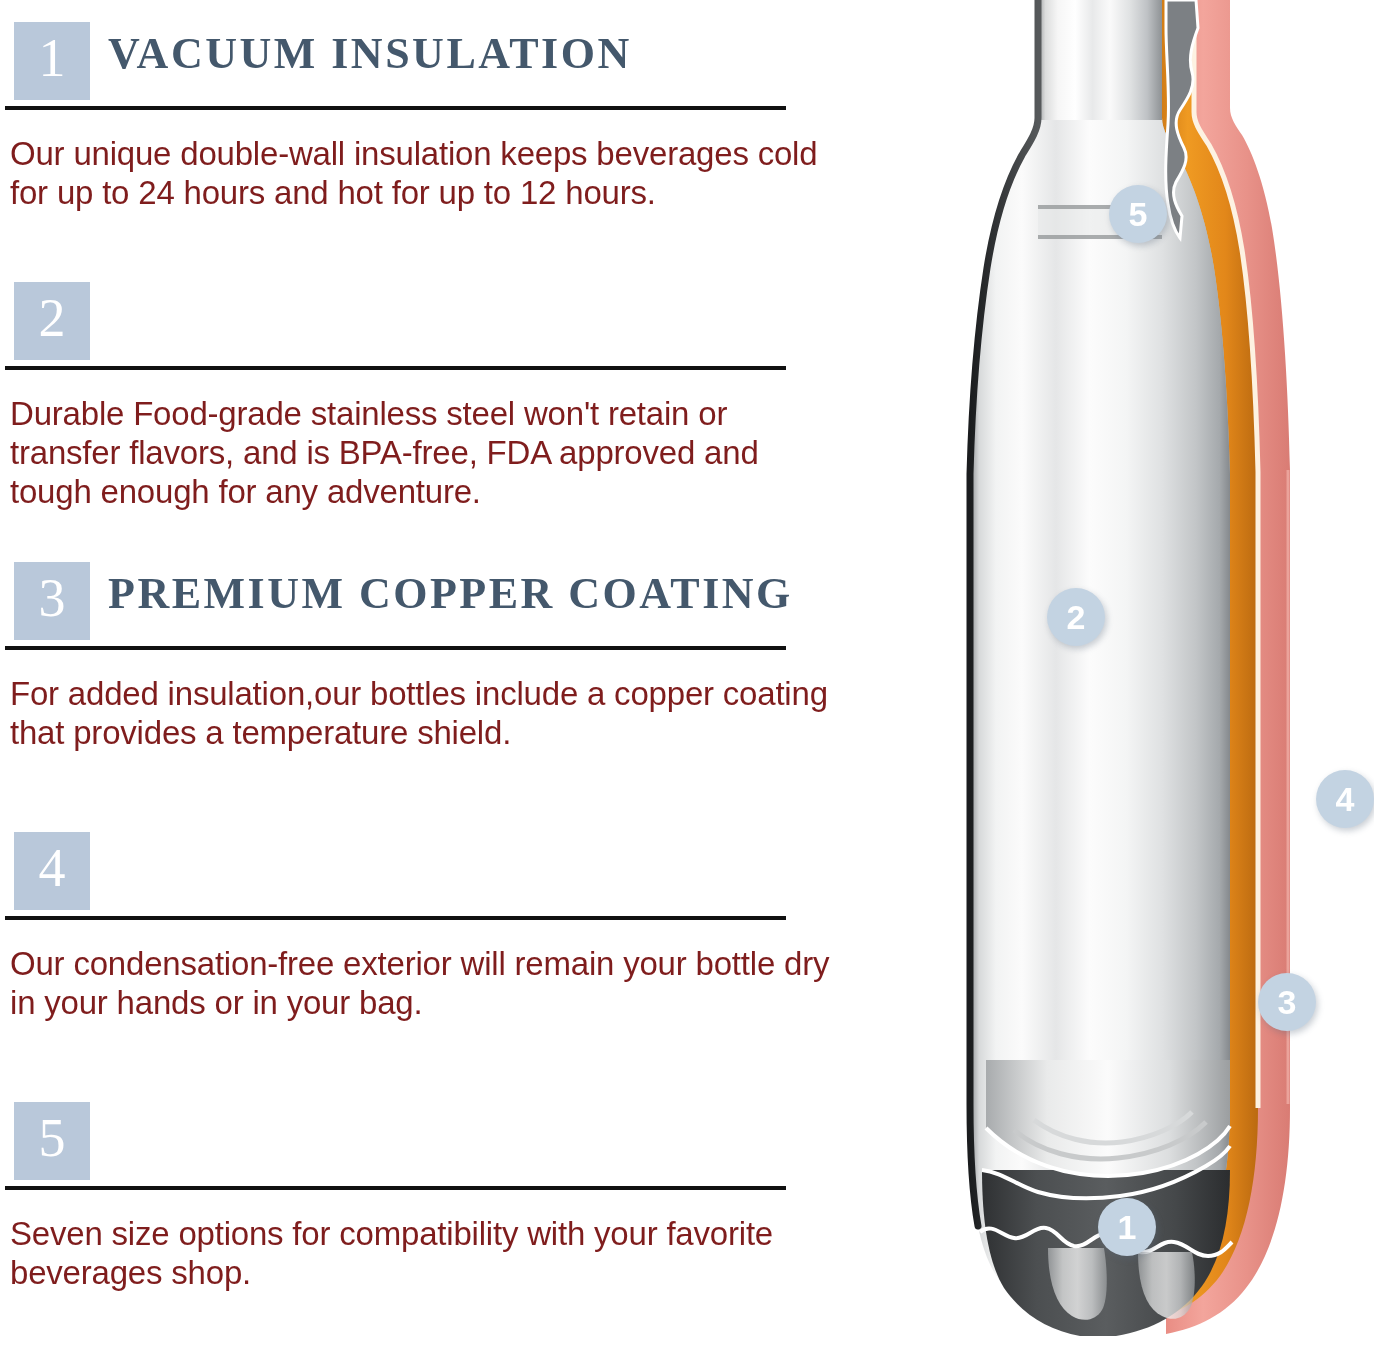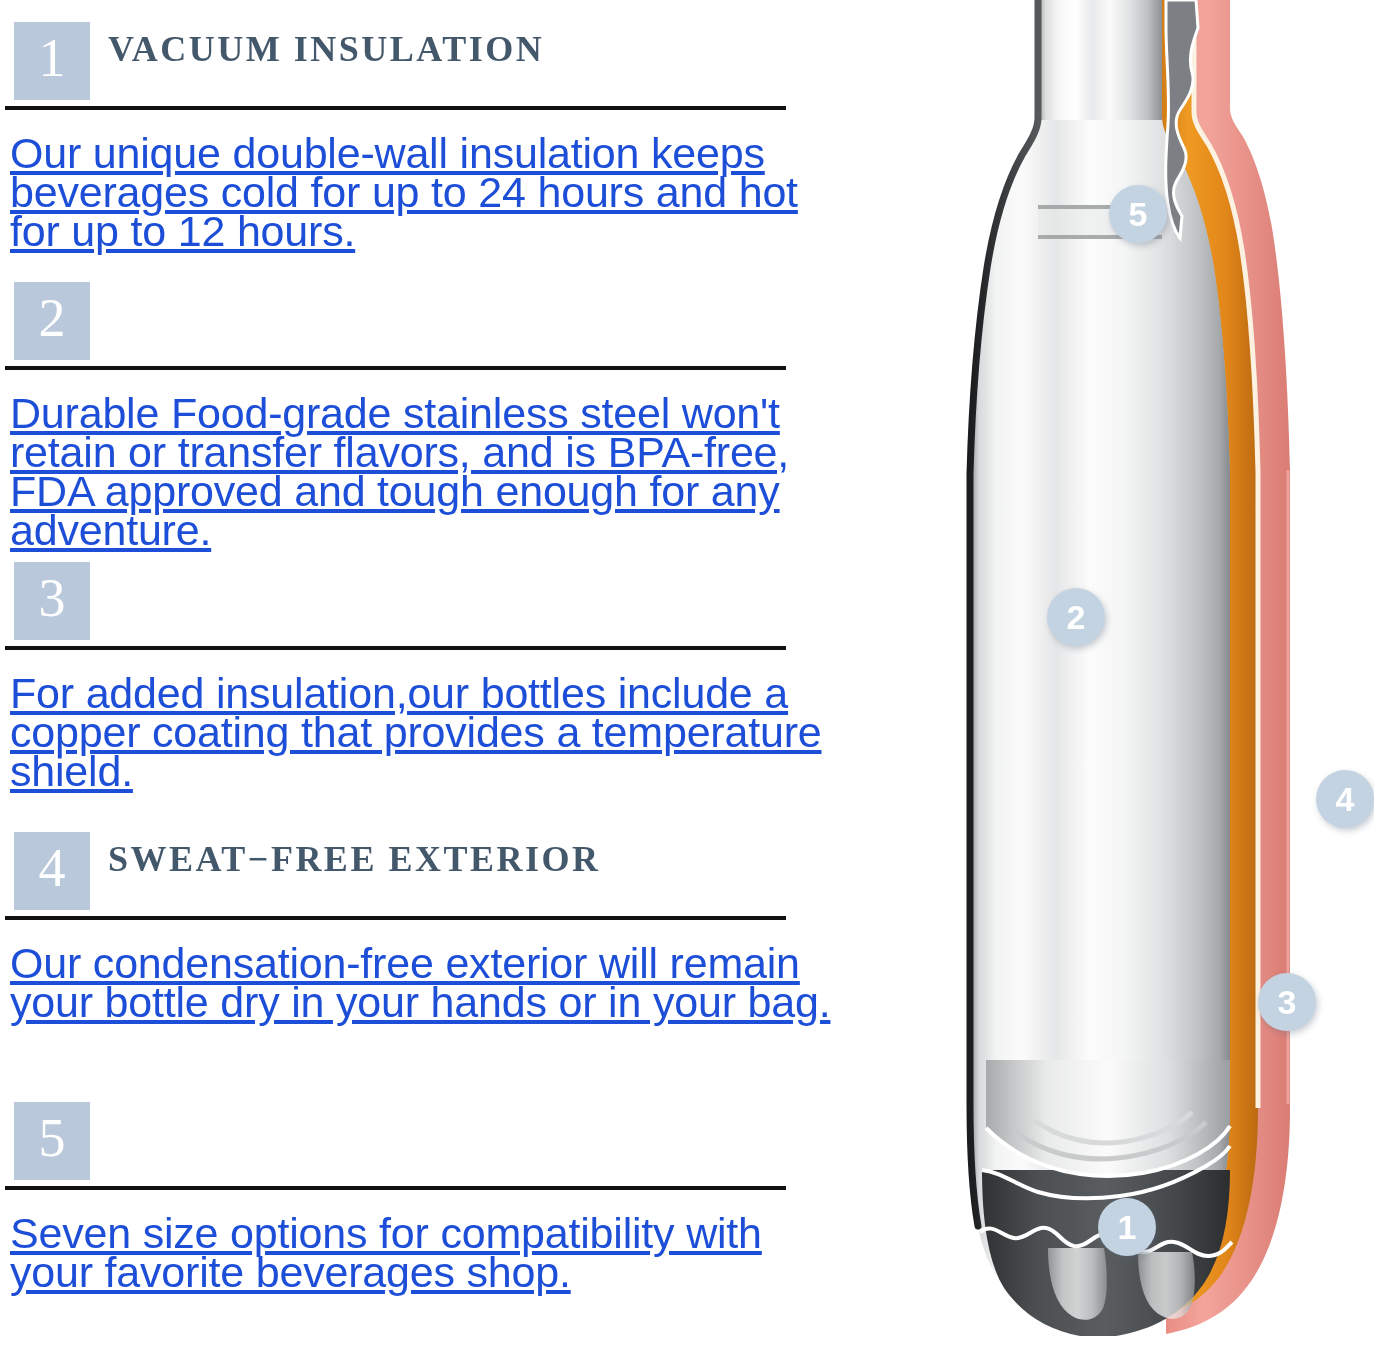--- a/index.html
+++ b/index.html
@@ -40,42 +40,41 @@
     font-size:54px;
     line-height:72px;
     text-align:center;
     font-weight:400;
   }
   .feat-title {
     position:absolute;
     left:108px; top:6px;
     font-family:"Liberation Serif", serif;
     font-weight:700;
-    font-size:36px;
+    font-size:44px;
     letter-spacing:2.5px;
     color:#44586c;
     white-space:nowrap;
   }
   .divider {
     position:absolute;
     left:5px;
     width:781px;
     height:4px;
     background:#111111;
   }
   .feat-body {
     position:absolute;
     left:10px;
     width:830px;
     font-family:"Liberation Sans", sans-serif;
-    font-size:43px;
+    font-size:33px;
     line-height:39px;
-    color:#1d4ed8;
+    color:#7f1d1d;
     letter-spacing:-0.2px;
-    text-decoration:underline;
   }
 
   
   #feature-1 { top:22px; }
   #feature-2 { top:282px; }
   #feature-3 { top:562px; }
   #feature-4 { top:832px; }
   #feature-5 { top:1102px; }
 
   .feature .divider { top:84px; }
@@ -129,29 +128,29 @@
       <div class="feat-head">
         <div class="num-box">2</div>
       </div>
       <div class="divider"></div>
       <div class="feat-body">Durable Food-grade stainless steel won't retain or transfer flavors, and is BPA-free, FDA approved and tough enough for any adventure.</div>
     </div>
 
     <div class="feature" id="feature-3">
       <div class="feat-head">
         <div class="num-box">3</div>
+        <div class="feat-title">PREMIUM  COPPER  COATING</div>
       </div>
       <div class="divider"></div>
       <div class="feat-body">For added insulation,our bottles include a copper coating that provides a temperature shield.</div>
     </div>
 
     <div class="feature" id="feature-4">
       <div class="feat-head">
         <div class="num-box">4</div>
-        <div class="feat-title">SWEAT−FREE  EXTERIOR</div>
       </div>
       <div class="divider"></div>
       <div class="feat-body">Our condensation-free exterior will remain your bottle dry in your hands or in your bag.</div>
     </div>
 
     <div class="feature" id="feature-5">
       <div class="feat-head">
         <div class="num-box">5</div>
       </div>
       <div class="divider"></div>

